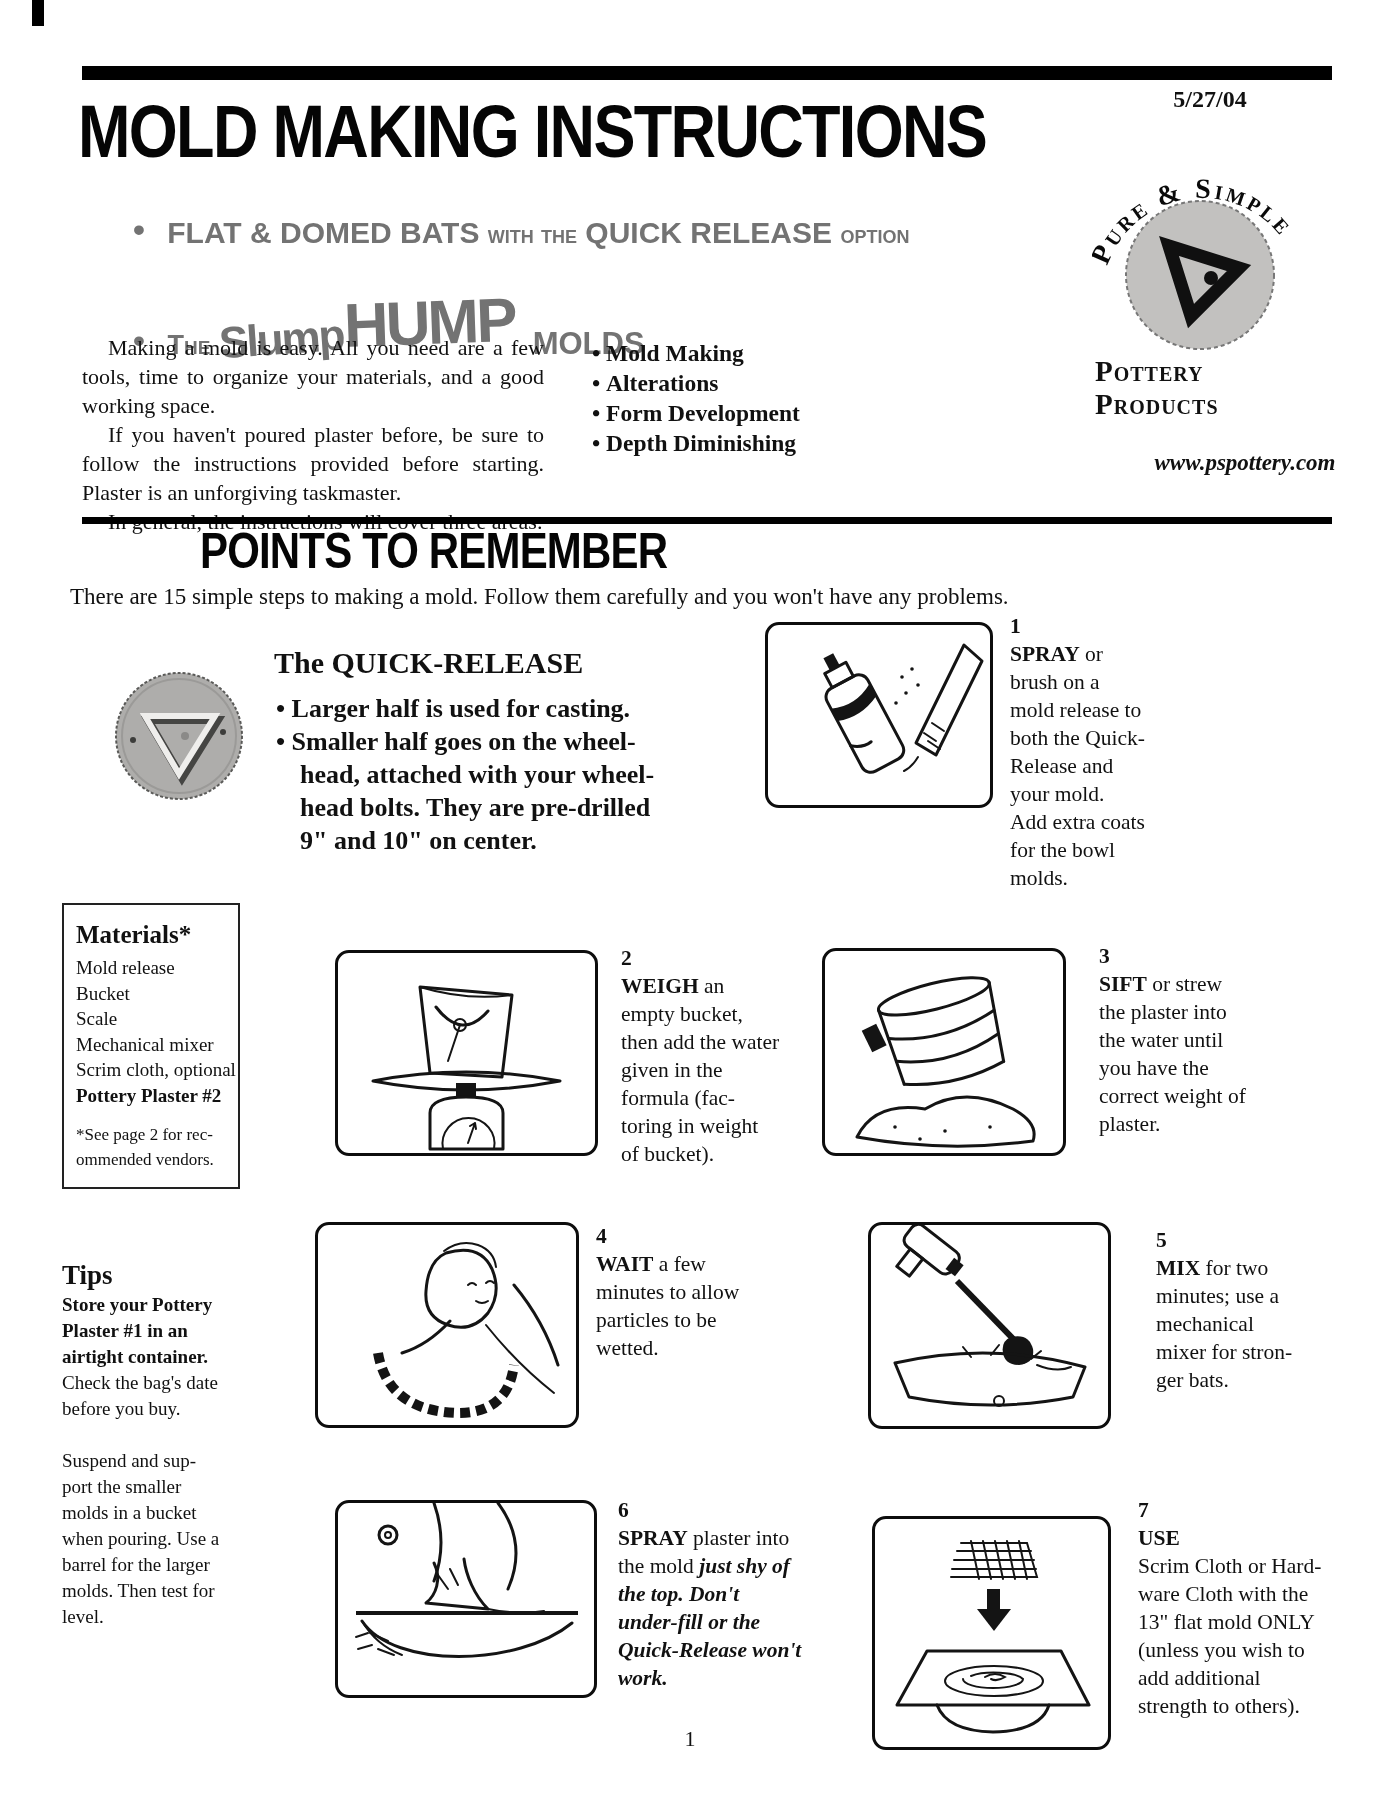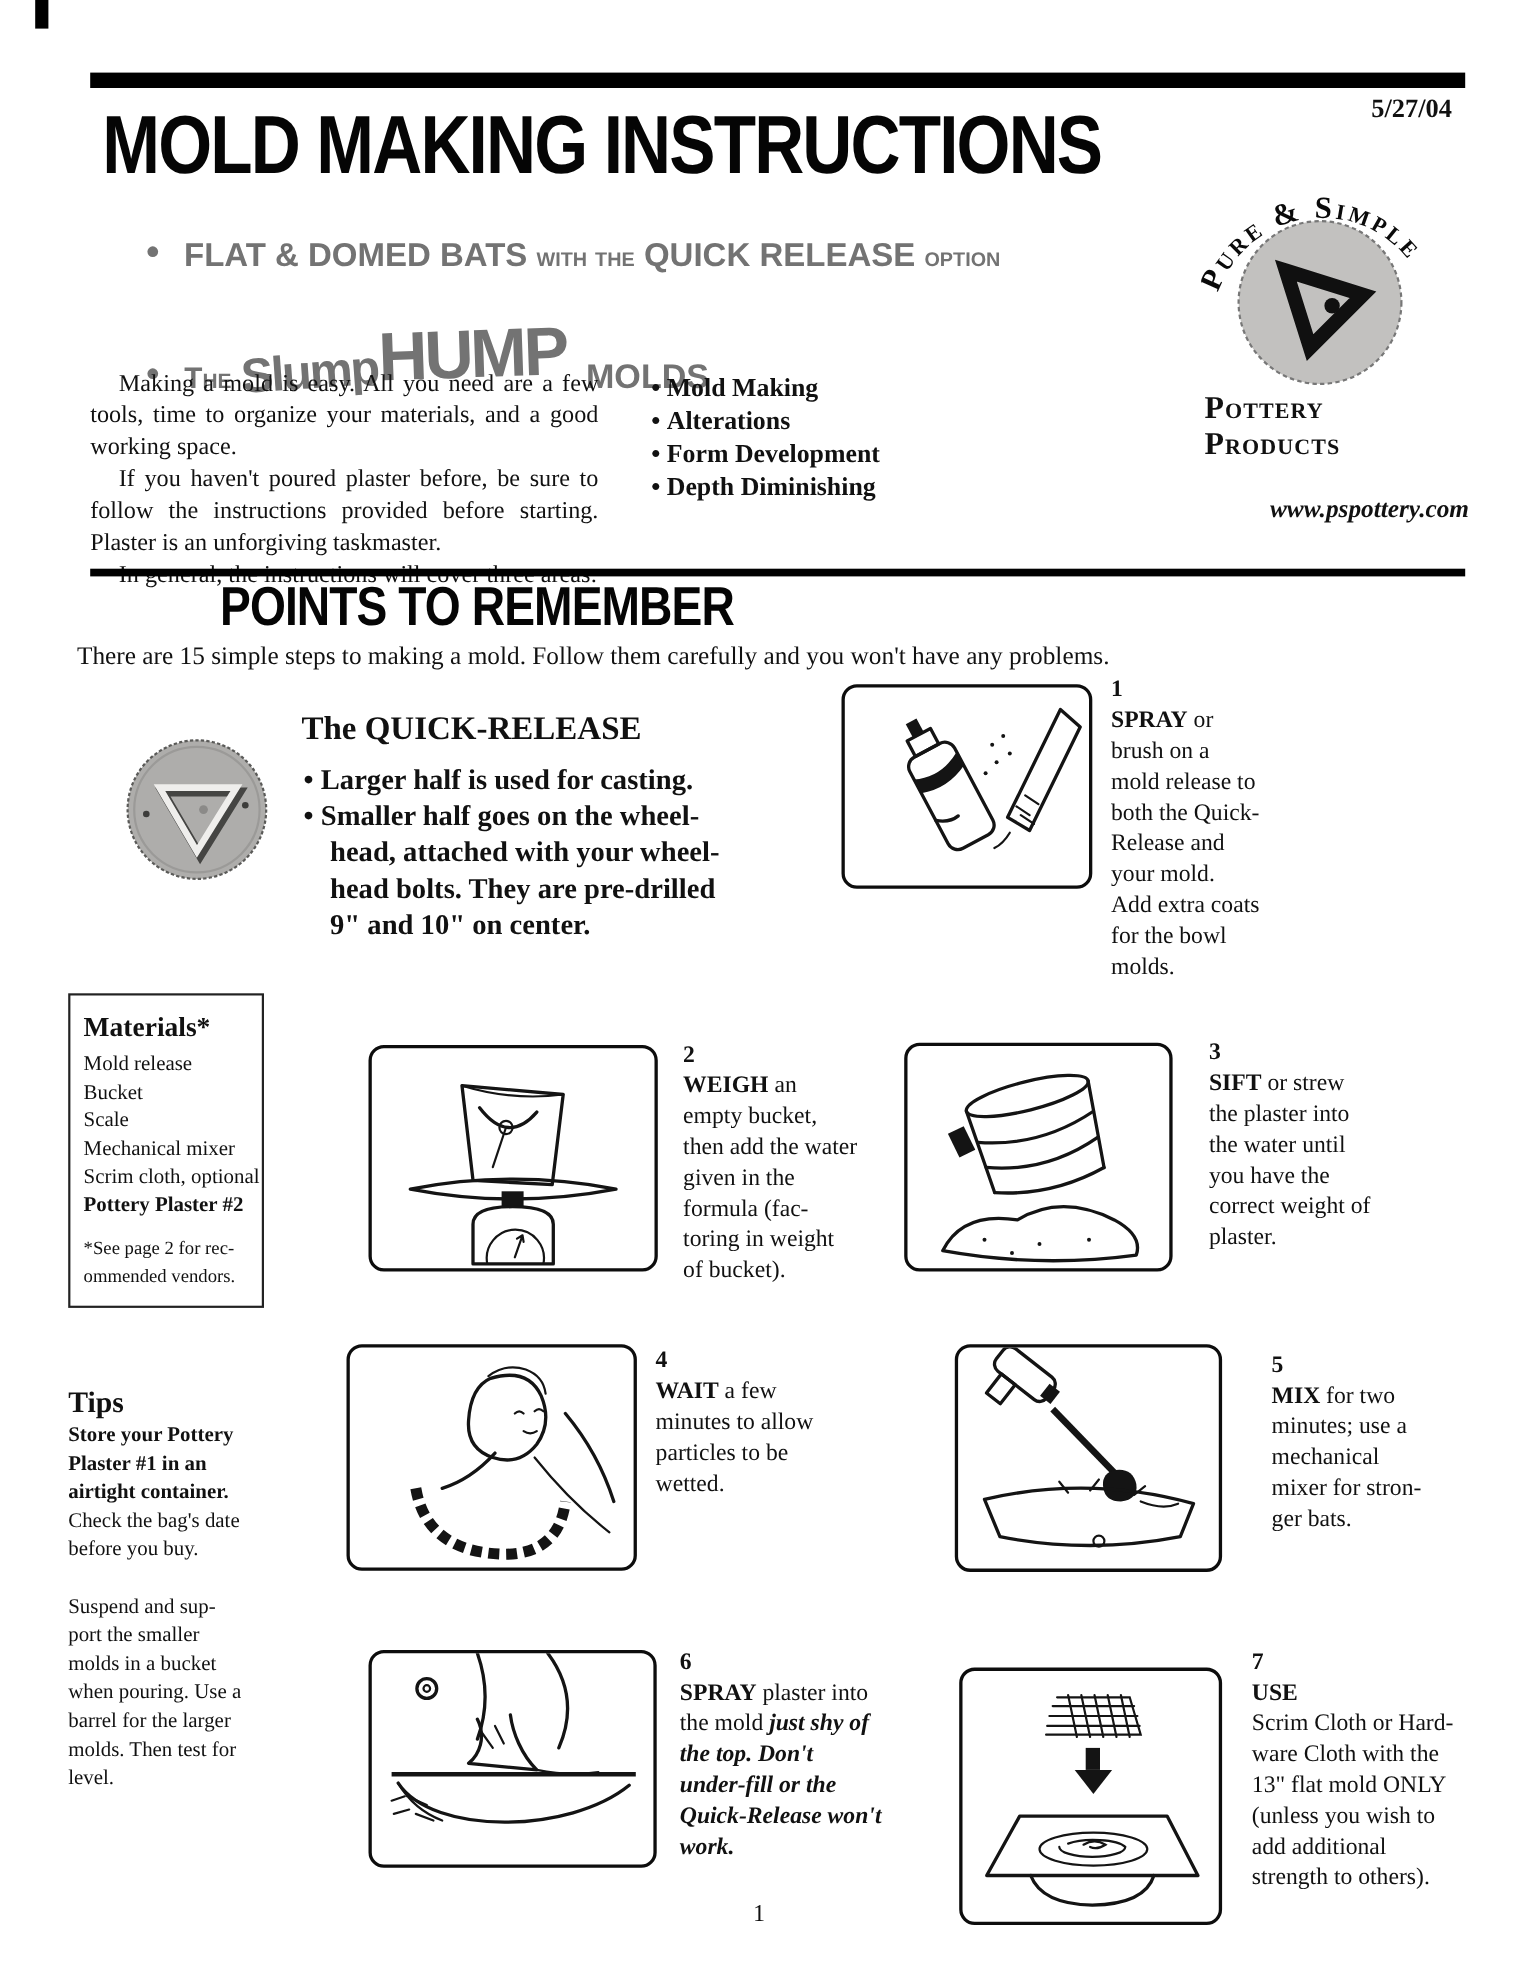--- a/index.html
+++ b/index.html
@@ -3,22 +3,22 @@
 <meta charset="utf-8">
 <style>
   html,body{margin:0;padding:0;background:#e8e8e8;}
   .page{position:relative;width:1391px;height:1800px;background:#ffffff;
         font-family:"Liberation Serif",serif;color:#111;overflow:hidden;}
   .abs{position:absolute;}
 
   
   .corner-mark{left:32px;top:0;width:12px;height:26px;background:#000;}
   .top-bar{left:82px;top:66px;width:1250px;height:14px;background:#000;}
-  .date{left:1100px;top:86px;width:220px;text-align:right;font-weight:bold;font-size:24px;}
-  .title{left:78px;top:94px;white-space:nowrap;margin-left:15px;}
+  .date{left:1100px;top:86px;width:220px;text-align:center;font-weight:bold;font-size:24px;}
+  .title{left:78px;top:94px;white-space:nowrap;}
   .title span{display:inline-block;font-family:"Liberation Sans",sans-serif;
               font-weight:bold;font-size:75px;line-height:1;letter-spacing:-2px;
               transform:scaleX(.84);transform-origin:0 50%;color:#050505;}
   .hbullet{font-family:"Liberation Sans",sans-serif;font-weight:bold;white-space:nowrap;color:#737373;margin-top:24px;}
   .hbullet::before{content:"\2022";font-size:34px;margin-right:14px;vertical-align:2px;}
   .b1{left:133px;top:186px;font-size:30px;}
   .b1 .sc{font-variant:small-caps;font-size:26px;}
   .b2{left:133px;top:262px;font-size:31px;height:74px;line-height:74px;}
   .b2 .sc{font-variant:small-caps;font-size:27px;}
   .slump{font-size:44px;letter-spacing:-2px;display:inline-block;transform:rotate(-4deg);}

